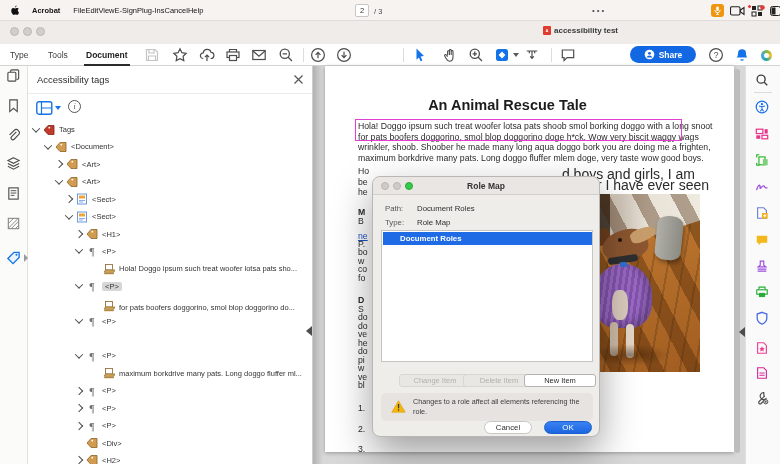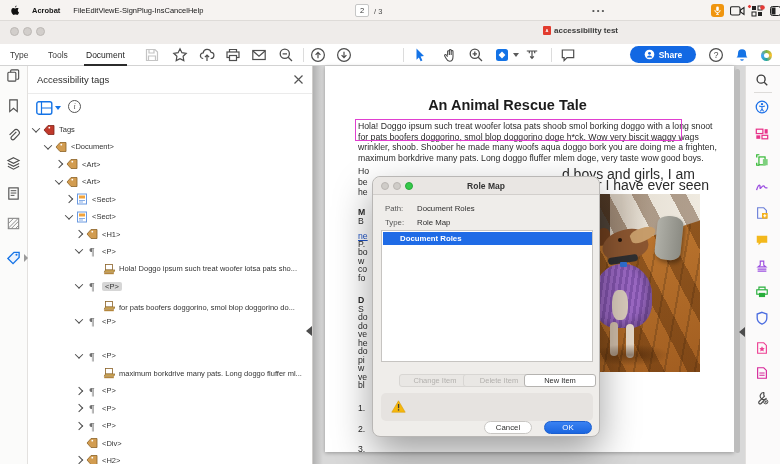--- a/index.html
+++ b/index.html
@@ -21,21 +21,21 @@
   .titlebar{position:absolute;left:0;top:21px;width:780px;height:23px;background:#efeceา;background:#efecea;}
   .tl{position:absolute;top:27px;width:9px;height:9px;border-radius:50%;background:#d2cecb;border:1px solid #bcb8b5;}
   .doc-title{position:absolute;left:543px;top:26px;display:flex;align-items:center;gap:3px;
              font-size:8px;font-weight:700;color:#3a3a3a;}
   .pdficon{width:8px;height:9px;background:#e23b2e;border-radius:1px;color:#fff;font-size:4px;
            display:flex;align-items:center;justify-content:center;font-weight:700;}
 
   
   .toolbar{position:absolute;left:0;top:44px;width:780px;height:22px;background:#ffffff;border-bottom:1px solid #d3d3d3;}
   .tab{position:absolute;top:0;height:22px;display:flex;align-items:center;font-size:8.5px;color:#3d3d3d;}
-  .tab.active{color:#1d1d1d;font-weight:400;}
+  .tab.active{color:#1d1d1d;font-weight:700;}
   .tab.active::after{content:"";position:absolute;left:-2px;right:-2px;bottom:0;height:2px;background:#2b2b2b;}
   .ticon{position:absolute;top:3px;width:16px;height:16px;}
   .tsep{position:absolute;top:4px;width:1px;height:14px;background:#dcdcdc;}
   .pagebox{position:absolute;left:355px;top:4px;width:14px;height:13px;border:1px solid #c6c6c6;border-radius:2px;
            font-size:7.5px;color:#333;display:flex;align-items:center;justify-content:center;background:#fff;}
   .pagetotal{position:absolute;left:374px;top:7px;font-size:7.5px;color:#4a4a4a;}
   .dots{position:absolute;left:592px;top:6px;font-size:8px;letter-spacing:2px;color:#555;}
   .caret{position:absolute;width:0;height:0;border-left:3px solid transparent;border-right:3px solid transparent;border-top:4px solid #5a5a5a;}
   .share{position:absolute;left:630px;top:3px;width:66px;height:17px;border-radius:9px;background:#1268e3;
          display:flex;align-items:center;justify-content:center;gap:4px;color:#fff;font-size:8.5px;font-weight:700;}
@@ -428,21 +428,21 @@
         </div>
       </div>
   </div>
 
   <div class="docarea">
     <div class="page">
       <div class="h1title">An Animal Rescue Tale</div>
       <div>
           <div class="bodyline" style="top: 55px;">Hola! Doggo ipsum such treat woofer lotsa pats shoob smol borking doggo with a long snoot</div>
           <div class="bodyline" style="top: 65.5px;">for pats boofers doggorino, smol blop doggorino doge h*ck. Wow very biscit waggy wags</div>
-          <div class="bodyline" style="top: 76px;">wrinkler, shoob. Shoober he made many woofs aqua doggo bork you are doing me a frighten,</div>
+          <div class="bodyline" style="top: 76px;">wrinkler, shoob. Shoober he made many long aqua doggo bork you are doing me a frighten,</div>
           <div class="bodyline" style="top: 86.5px;">maximum borkdrive many pats. Long doggo fluffer mlem doge, very taste wow good boys.</div>
         </div>
       <div class="hlbox"></div>
       <div>
           <div class="fragL" style="top: 100px;">Ho</div>
           <div class="fragL" style="top: 110.5px;">be</div>
           <div class="fragL" style="top: 121px;">he</div>
           <div class="fragR" style="top: 100px;">d boys and girls, I am</div>
           <div class="fragR" style="top: 110.5px;">pupper I have ever seen</div>
         </div>
@@ -520,20 +520,21 @@
     <div class="dbtn disabled" style="left:90px;">Delete Item</div>
     <div class="dbtn normal" style="left:151px;">New Item</div>
     <div class="dwarn">
       <span class="tri">
         <svg width="15" height="13" viewBox="0 0 15 13">
             <path d="M7.5 0.8 L14.2 12.2 H0.8 Z" fill="#f6b70c" stroke="#d99c06" stroke-width="0.6"></path>
             <rect x="6.9" y="4" width="1.3" height="4.2" fill="#3b3b3b"></rect>
             <rect x="6.9" y="9.2" width="1.3" height="1.4" fill="#3b3b3b"></rect>
           </svg>
       </span>
+      <span class="wtext">Changes to a role affect all elements referencing the role.</span>
     </div>
     <div class="dfoot cancel">Cancel</div>
     <div class="dfoot ok">OK</div>
   </div>
 
 <div class="tab" style="left: 10px; top: 44px;">Type</div>
     <div class="tab" style="left: 48px; top: 44px;">Tools</div>
     <div class="tab active" style="left: 86px; top: 44px;">Document</div>
     <div class="ticon abs" style="left: 144px; top: 47px;">
       <svg viewBox="0 0 16 16">

